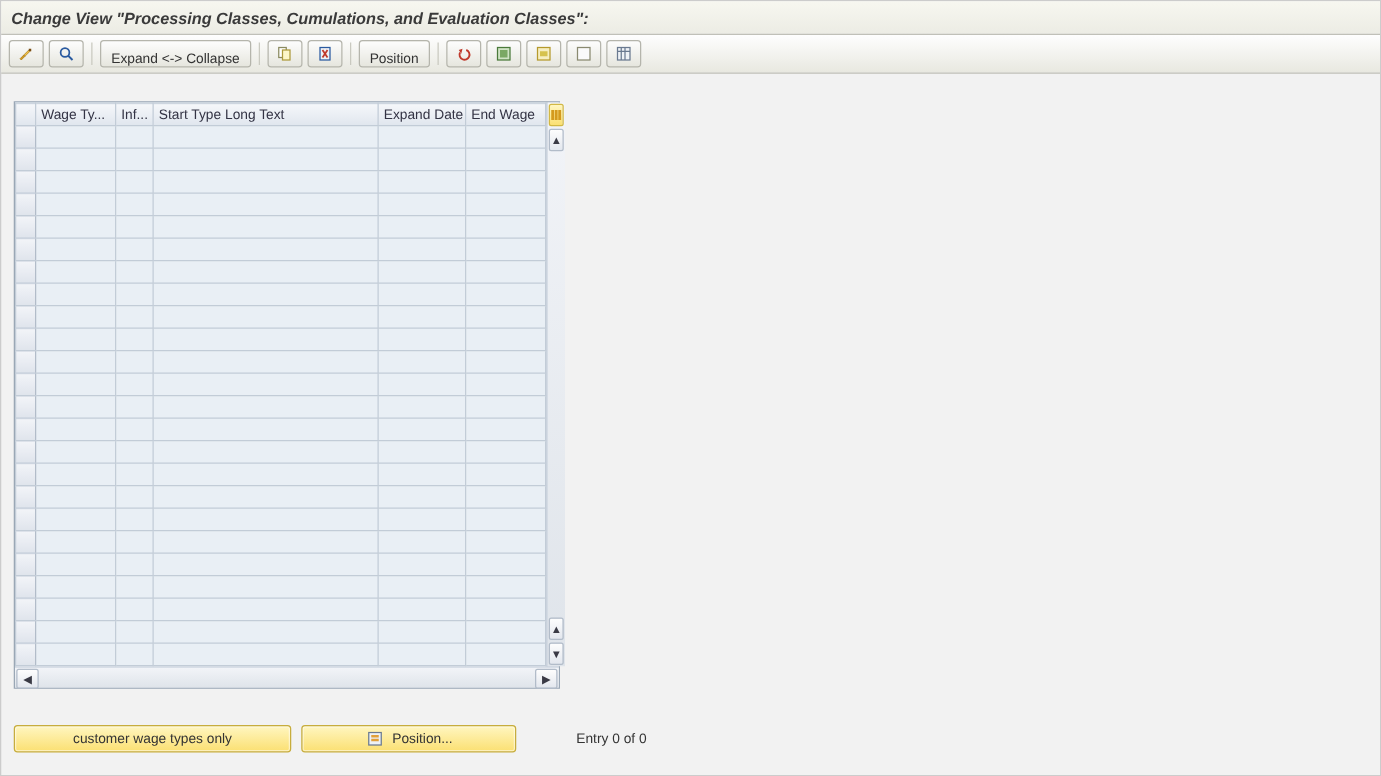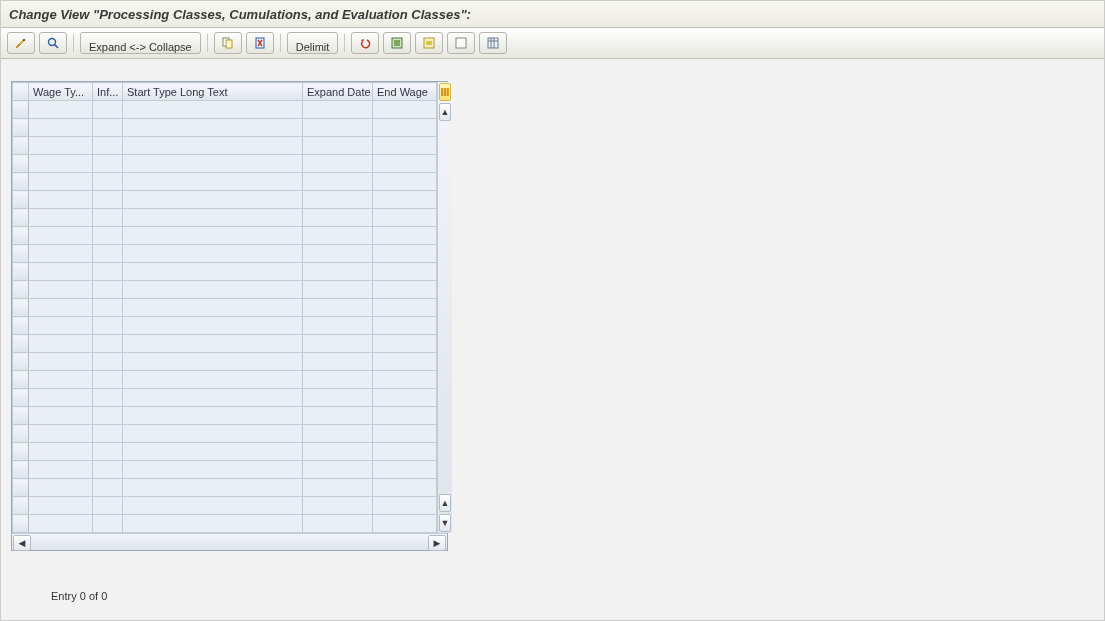--- a/index.html
+++ b/index.html
@@ -260,21 +260,21 @@
       <svg width="14" height="14" viewBox="0 0 14 14">
         <rect x="3" y="2" width="8" height="10" fill="#eef2f6" stroke="#2a5aa0" stroke-width="1"></rect>
         <line x1="5" y1="4" x2="9" y2="10" stroke="#c0392b" stroke-width="1.4"></line>
         <line x1="9" y1="4" x2="5" y2="10" stroke="#c0392b" stroke-width="1.4"></line>
       </svg>
     </div>
 
     <div class="tbar-sep"></div>
 
     <div class="tbtn-text">
-      <span>Delimit</span>
+      <span>Position</span>
     </div>
 
     <div class="tbar-sep"></div>
 
     <div class="tbtn">
       <svg width="14" height="14" viewBox="0 0 14 14">
         <path d="M9 4 A4 4 0 1 1 4 6" fill="none" stroke="#c0392b" stroke-width="1.5"></path>
         <polygon points="3,4 6,3 5,7" fill="#c0392b"></polygon>
       </svg>
     </div>
@@ -548,16 +548,29 @@
 
       <div class="hscroll">
         <div class="sbtn">◀</div>
         <div class="strack"></div>
         <div class="sbtn">▶</div>
       </div>
     </div>
   </div>
 
   <div class="footer">
+    <div class="big-btn wide">
+      <span>customer wage types only</span>
+    </div>
+    <div class="big-btn" style="width:150px;">
+      <span class="icon-slot">
+        <svg width="12" height="12" viewBox="0 0 12 12">
+          <rect x="1" y="1" width="10" height="10" fill="#eef2f6" stroke="#6a7a90" stroke-width="1"></rect>
+          <rect x="3" y="3" width="6" height="2" fill="#e2a038"></rect>
+          <rect x="3" y="6" width="6" height="2" fill="#e2a038"></rect>
+        </svg>
+      </span>
+      <span>Position...</span>
+    </div>
     <span class="status-text">Entry 0 of 0</span>
   </div>
 
 </div>
 
 </body></html>

